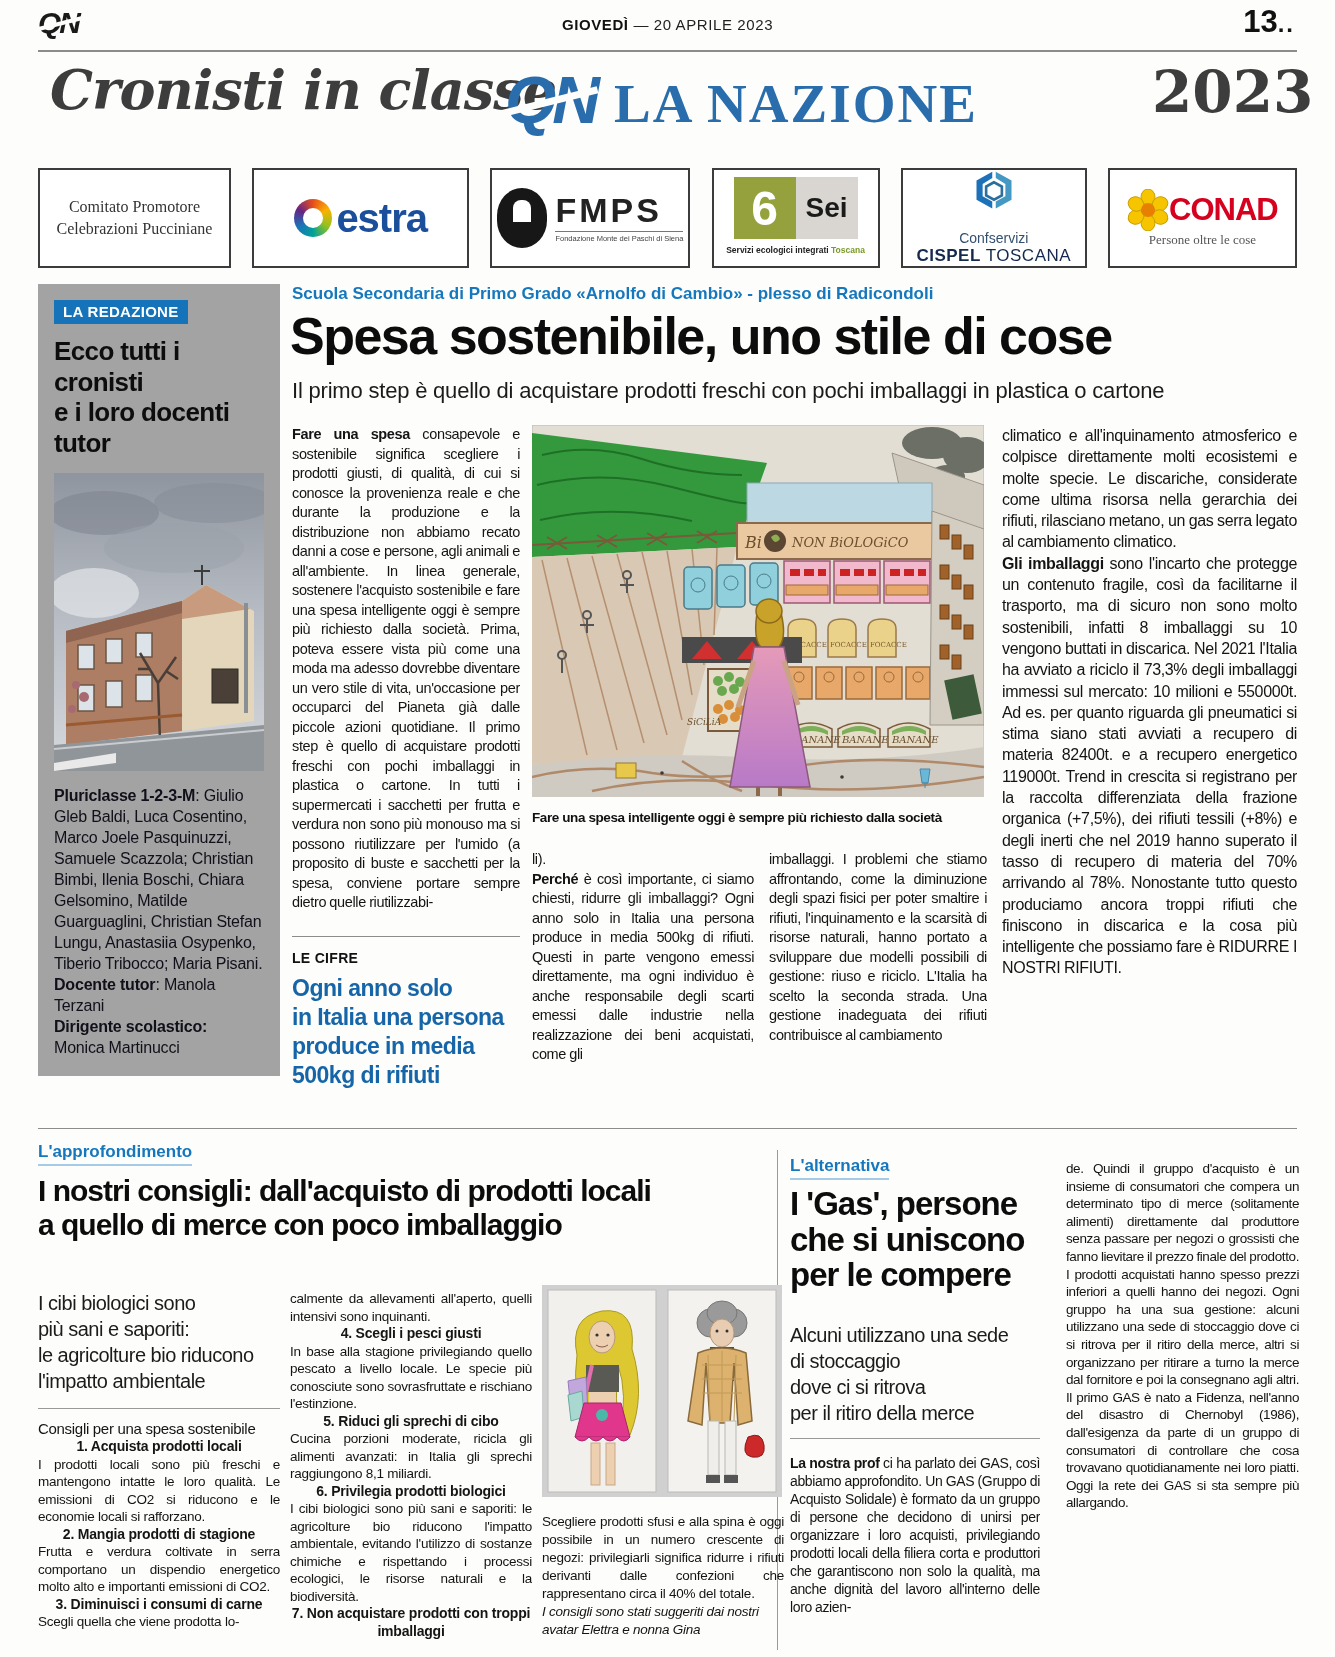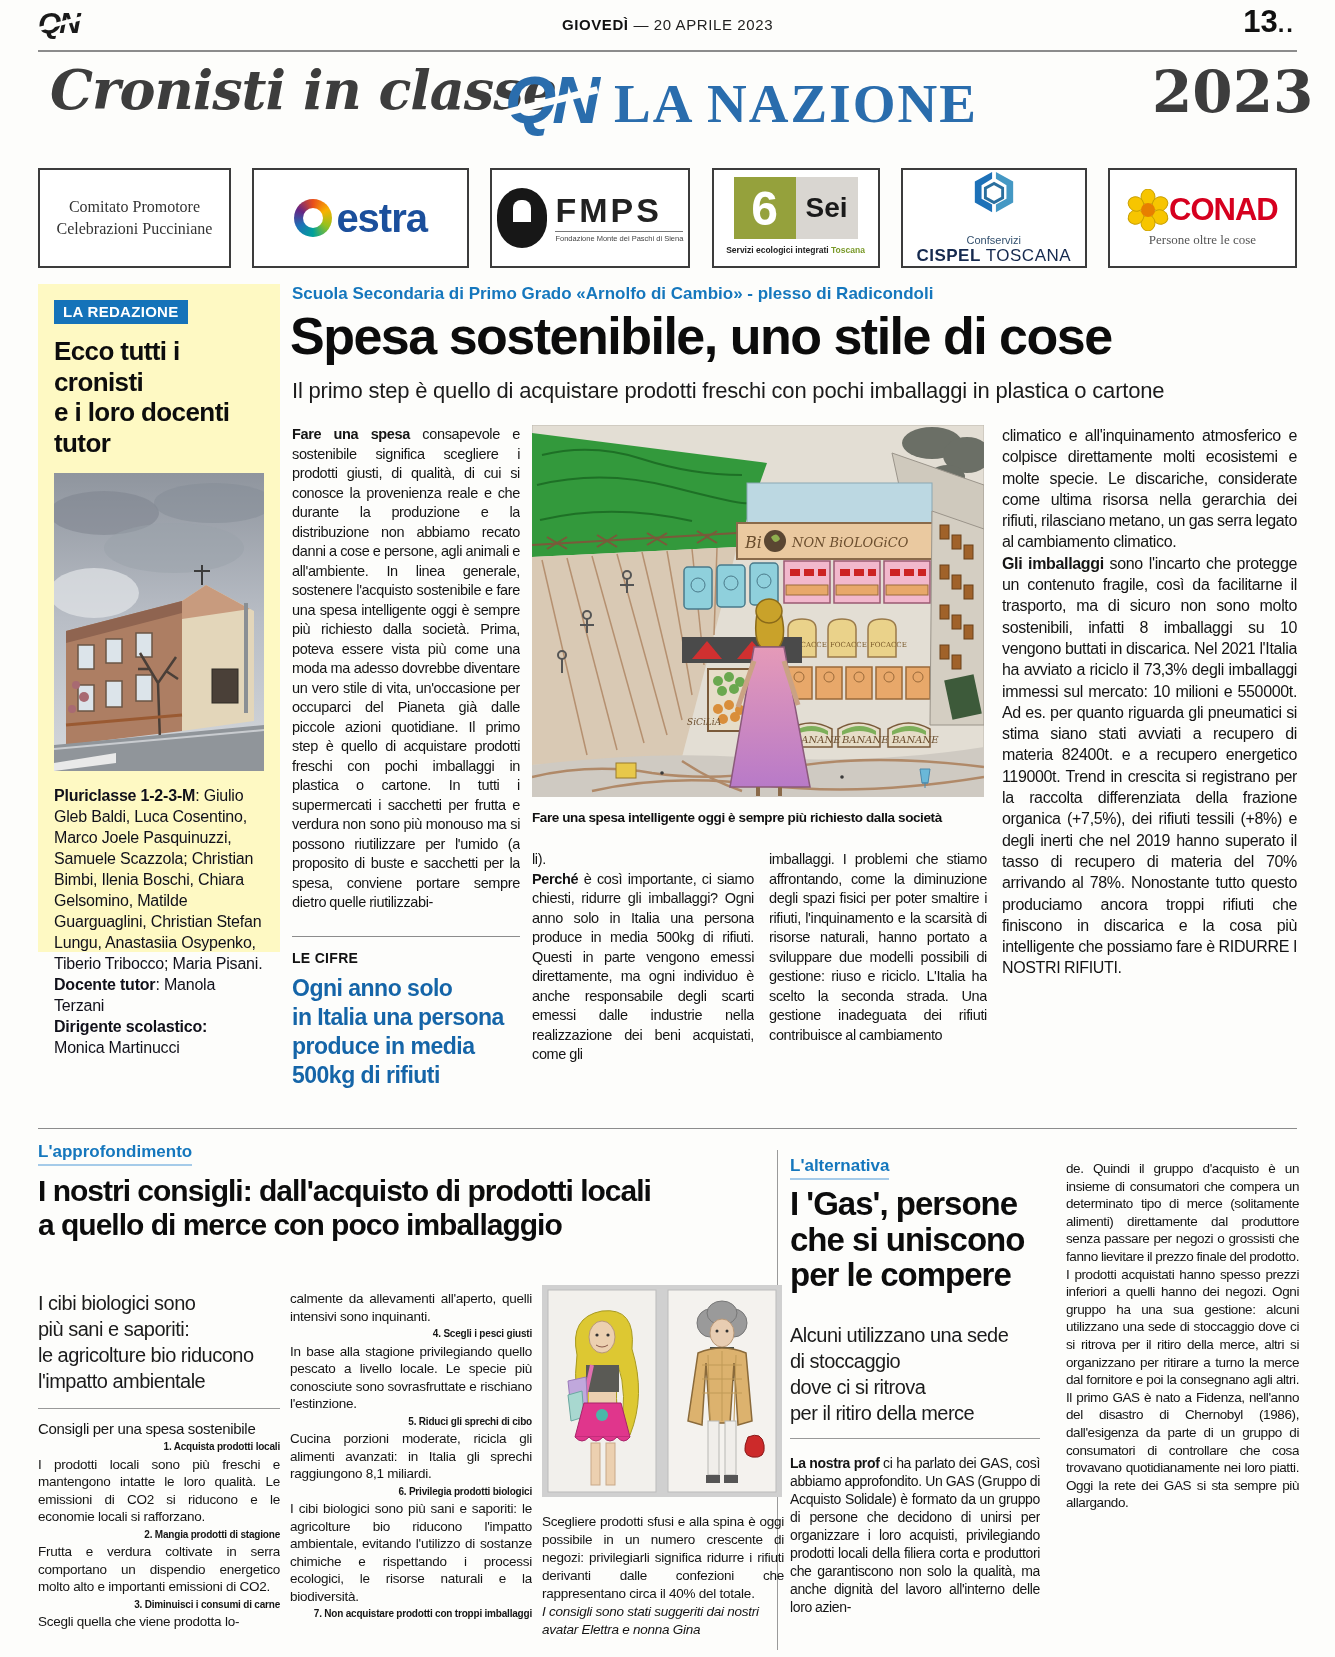--- a/index.html
+++ b/index.html
@@ -58,30 +58,30 @@
   .fmps-sub { font-size:7.5px; color:#444; border-top:1px solid #777; margin-top:4px; padding-top:2px; }
   .sp-sei { width:168px; flex-direction:column; justify-content:flex-start; padding-top:7px; }
   .sei-row { display:flex; }
   .sei-green { width:62px; height:62px; background:#95a13c; color:#fff; font-size:48px;
             font-weight:800; display:flex; align-items:center; justify-content:center; }
   .sei-gray { width:62px; height:62px; background:#d9d6d1; color:#1a1a1a; font-size:28px;
             font-weight:800; display:flex; align-items:center; justify-content:center; }
   .sei-sub { font-size:8.5px; font-weight:700; color:#222; margin-top:6px; }
   .sei-sub .tosc { color:#7a9a2a; }
   .sp-cispel { width:186px; flex-direction:column; }
-  .cispel-top { font-size:11px; color:#33506e; margin-top:18px; }
+  .cispel-top { font-size:14px; color:#33506e; margin-top:18px; }
   .cispel-word { font-size:17px; color:#15294e; letter-spacing:.5px; }
   .cispel-word b { font-weight:800;margin-top:27px; }
   .sp-conad { width:189px; flex-direction:column; }
   .conad-row { display:flex; align-items:center; }
   .conad-word { font-size:31px; font-weight:800; color:#d6001f; letter-spacing:-1px; }
   .conad-sub { font-family:"Liberation Serif", serif; font-size:13px; color:#555; margin-top:1px; }
 
   
-  .sidebar { left:38px; top:284px; width:242px; height:668px; background:#fef9c3;
+  .sidebar { left:38px; top:284px; width:242px; height:792px; background:#a3a3a3;
             padding:16px 16px; }
   .badge { display:inline-block; background:#1573b9; color:#fff; font-weight:800;
             font-size:15px; padding:3px 9px 4px; letter-spacing:.3px; }
   .sb-heading { margin-top:12px; font-weight:900; font-size:26px; line-height:1.18;
             letter-spacing:-.6px; color:#0d0d0d; white-space:pre-line; }
   .sb-photo { margin-top:14px; display:block; }
   .sb-names { margin-top:14px; font-size:16px; line-height:21px; color:#10101a;
             letter-spacing:-.2px; }
   .sb-names .b { font-weight:800; }
 
@@ -101,22 +101,22 @@
             white-space:pre-line; letter-spacing:-.5px; }
 
   
   .tips { left:38px; top:1142px; width:722px; height:515px; }
   .headline-l { font-weight:900; font-size:30px; line-height:1.12; letter-spacing:-1px;
             color:#0c0c0c; white-space:pre-line; }
   .intro { font-size:20px; line-height:26px; letter-spacing:-.5px; color:#1b1b1b;
             white-space:pre-line; }
   .smallbody { font-size:13.5px; line-height:17.5px; letter-spacing:-.25px; text-align:justify;
             color:#141414; overflow:hidden; }
-  .tip-title { font-weight:800; font-size:10px; line-height:17.5px; letter-spacing:-.2px;
-            text-align:right; }
+  .tip-title { font-weight:800; font-size:14px; line-height:17.5px; letter-spacing:-.2px;
+            text-align:center; }
   .lead-line { font-size:15px; line-height:19px; letter-spacing:-.3px; }
   .thin-rule { height:1px; background:#999; }
   .credit { font-style:italic; }
 
   .gas { left:790px; top:1142px; width:250px; height:515px; }
   .headline-m { font-weight:900; font-size:33px; line-height:1.08; letter-spacing:-1px;
             color:#0c0c0c; white-space:pre-line; }
   .gas-body { font-size:14px; line-height:18px; }
   .gas-cont { left:1066px; top:1160px; width:233px; height:497px; font-size:13.5px;
             line-height:17.6px; letter-spacing:-.4px; }

